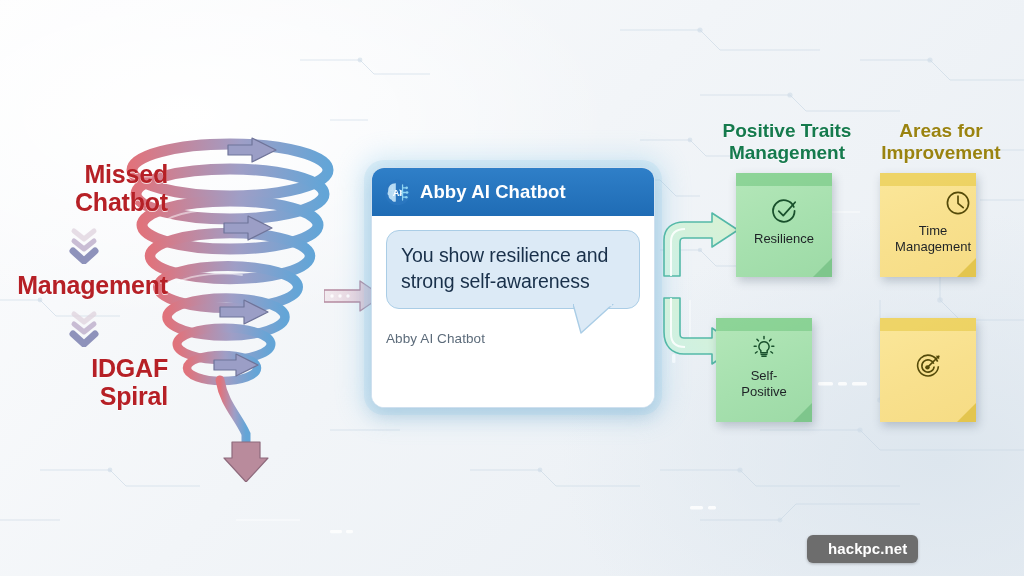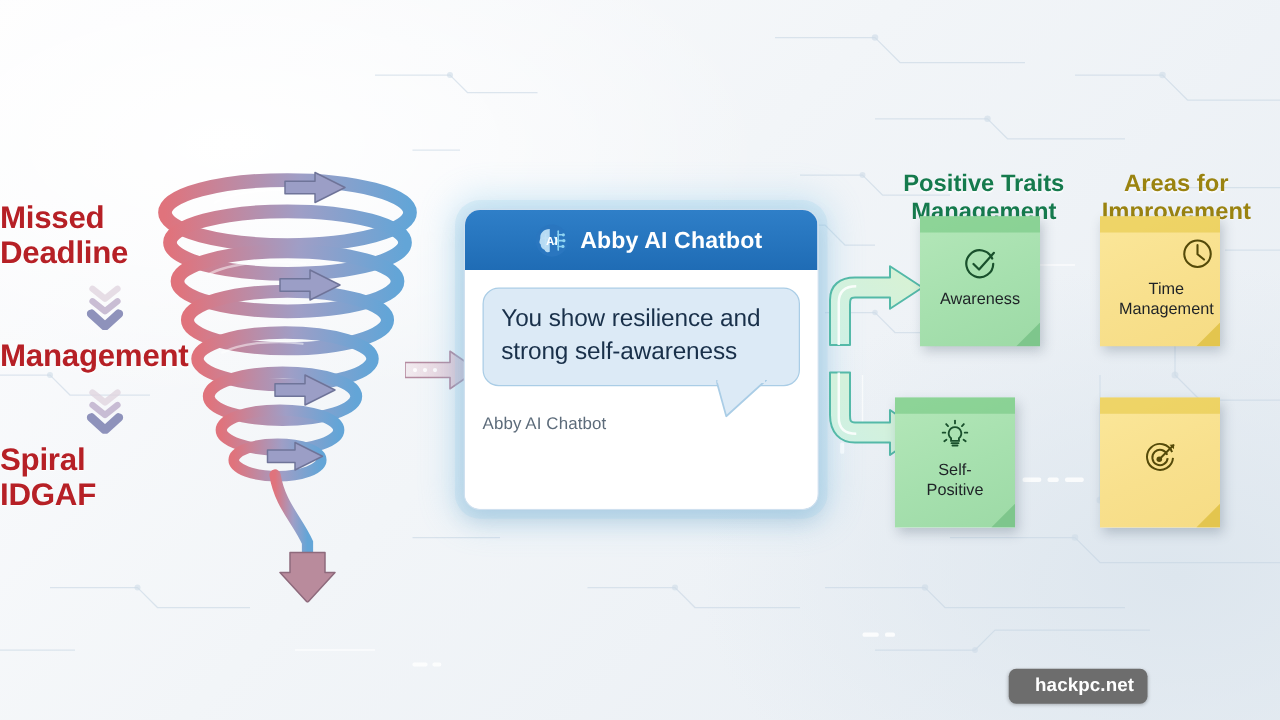--- a/index.html
+++ b/index.html
@@ -10,45 +10,45 @@
   }
   #stage{position:relative;width:1024px;height:576px;overflow:hidden;
     background:
       radial-gradient(ellipse 70% 60% at 18% 20%, #ffffff 0%, rgba(255,255,255,0) 60%),
       radial-gradient(ellipse 60% 70% at 92% 80%, #dde6ee 0%, rgba(221,230,238,0) 62%),
       linear-gradient(135deg,#fdfdfe 0%,#f2f5f8 45%,#e7edf3 100%);
   }
   .bg-svg{position:absolute;inset:0;width:1024px;height:576px;}
 
   
-  #left-col{position:absolute;left:0;top:160px;width:168px;text-align:left;}
+  #left-col{position:absolute;left:0;top:160px;width:168px;text-align:right;}
   .lbl{color:#b62026;font-weight:bold;font-size:25px;line-height:1.12;
        letter-spacing:-.2px;text-shadow:0 1px 0 rgba(255,255,255,.75);}
   .chev-wrap{height:46px;display:flex;flex-direction:column;align-items:center;
              justify-content:center;gap:1px;margin:5px 0 4px 0;}
 
   
   #bot-card{position:absolute;left:371px;top:167px;width:282px;height:239px;
     background:#fff;border-radius:13px;border:1px solid #cfe0ef;
     box-shadow:0 0 0 7px rgba(150,205,235,.20),0 0 26px 10px rgba(120,195,235,.30),
                0 7px 18px rgba(40,80,120,.20);
     overflow:hidden;}
   #bot-head{height:48px;background:linear-gradient(180deg,#2f7fc8 0%,#1f6cb5 100%);
-    display:flex;align-items:center;padding:0 0 0 12px;gap:9px;justify-content:center;}
+    display:flex;align-items:center;padding:0 0 0 12px;gap:9px;}
   #bot-title{color:#fff;font-size:18.5px;font-weight:bold;letter-spacing:.1px;}
   #bot-body{position:relative;height:232px;background:#fff;padding:14px 14px 0 14px;box-sizing:border-box;}
   #bubble{position:relative;background:#dceaf6;border:1.4px solid #aacde6;
     border-radius:13px;padding:12px 14px 13px 14px;box-sizing:border-box;width:100%;}
   #bubble-text{color:#19304a;font-size:19.5px;line-height:1.33;letter-spacing:-.1px;}
   .tail-svg{position:absolute;right:22px;bottom:-26px;width:44px;height:30px;}
   #bot-foot{margin-top:22px;color:#5c6b7a;font-size:13.5px;letter-spacing:.1px;}
 
   
   .col-head{position:absolute;text-align:center;font-weight:bold;font-size:19px;
-    line-height:1.16;text-shadow:0 1px 0 rgba(255,255,255,.7);margin-top:17px;}
+    line-height:1.16;text-shadow:0 1px 0 rgba(255,255,255,.7);}
   #head-pos{left:708px;top:120px;width:158px;color:#157a4d;}
   #head-imp{left:866px;top:120px;width:150px;color:#9a8310;}
 
   .note{position:absolute;width:96px;height:104px;box-sizing:border-box;
     display:flex;flex-direction:column;align-items:center;justify-content:center;
     padding:4px 5px 10px 5px;
     box-shadow:2px 4px 9px rgba(50,70,90,.26);}
   .note .nlabel{font-size:13px;line-height:1.18;text-align:center;color:#1e2226;margin-top:7px;}
   .note .nicon{width:26px;height:26px;display:block;}
   .note .topstrip{position:absolute;left:0;top:0;right:0;height:13px;}
@@ -186,21 +186,21 @@
 
     <g fill="#b98b9c" stroke="#8e6a7c" stroke-width="1.2" stroke-linejoin="round">
       <path d="M112 310 L140 310 L140 326 L148 326 L126 350 L104 326 L112 326 Z"></path>
     </g>
   </svg>
 
   <div id="left-col">
 
     <div>
       <div class="lbl">Missed</div>
-      <div class="lbl">Deadline</div>
+      <div class="lbl">Chatbot</div>
     </div>
 
     <div class="chev-wrap">
       <svg width="34" height="40" viewBox="0 0 34 40">
         <g fill="none" stroke-linecap="round" stroke-linejoin="round" stroke-width="5">
           <polyline points="7,7 17,15 27,7" stroke="#dfd3de" opacity="0.75"></polyline>
           <polyline points="7,17 17,25 27,17" stroke="#bfb2cc" opacity="0.85"></polyline>
           <polyline points="6,27 17,37 28,27" stroke="#8e92bb" stroke-width="7"></polyline>
         </g>
       </svg>
@@ -214,22 +214,22 @@
       <svg width="34" height="40" viewBox="0 0 34 40">
         <g fill="none" stroke-linecap="round" stroke-linejoin="round" stroke-width="5">
           <polyline points="7,7 17,15 27,7" stroke="#dfd3de" opacity="0.75"></polyline>
           <polyline points="7,17 17,25 27,17" stroke="#bfb2cc" opacity="0.85"></polyline>
           <polyline points="6,27 17,37 28,27" stroke="#8e92bb" stroke-width="7"></polyline>
         </g>
       </svg>
     </div>
 
     <div>
+      <div class="lbl">IDGAF</div>
       <div class="lbl">Spiral</div>
-      <div class="lbl">IDGAF</div>
     </div>
   </div>
 
   <svg style="position:absolute;left:324px;top:279px;width:60px;height:34px;" viewBox="0 0 60 34">
     <defs>
       <linearGradient id="arrFade" x1="0" y1="0" x2="1" y2="0">
         <stop offset="0" stop-color="#e7c9d4" stop-opacity="0.25"></stop>
         <stop offset="1" stop-color="#e3b9c8" stop-opacity="0.95"></stop>
       </linearGradient>
     </defs>
@@ -304,21 +304,21 @@
     <div>Improvement</div>
   </div>
 
   <div class="note green" id="note-res">
     <div class="topstrip"></div>
     <svg class="nicon" viewBox="0 0 28 28">
       <path d="M24.5 9.5 A11.6 11.6 0 1 0 25.4 14" fill="none" stroke="#19502c" stroke-width="1.9" stroke-linecap="round"></path>
       <polyline points="8.4,14.2 13.2,19 26,4.6" fill="none" stroke="#19502c" stroke-width="1.9" stroke-linecap="round" stroke-linejoin="round"></polyline>
     </svg>
     <div class="nlabel">
-      <span>Awareness</span>
+      <span>Resilience</span>
     </div>
     <svg class="fold" viewBox="0 0 19 19">
       <path d="M19 0 L19 19 L0 19 Z" fill="#7ec68c"></path>
     </svg>
   </div>
 
   <div class="note green" id="note-sa">
     <div class="topstrip"></div>
     <svg class="nicon" viewBox="0 0 28 28">
       <path d="M14 7.2 A5.4 5.4 0 0 1 17.4 16.8 L17.4 19 L10.6 19 L10.6 16.8 A5.4 5.4 0 0 1 14 7.2 Z" fill="none" stroke="#19502c" stroke-width="1.6"></path>

